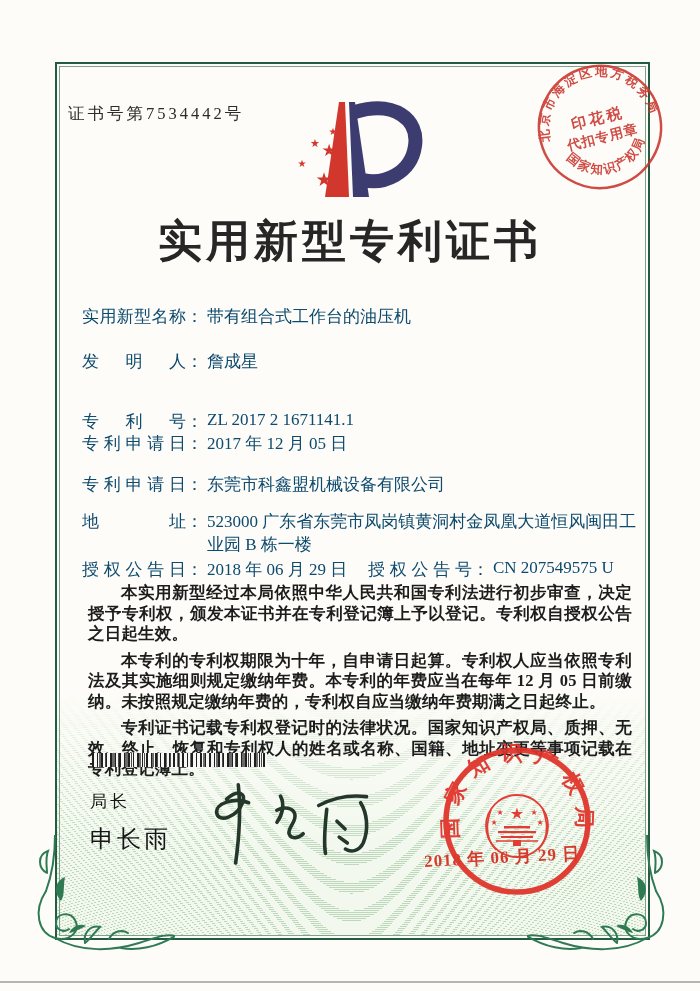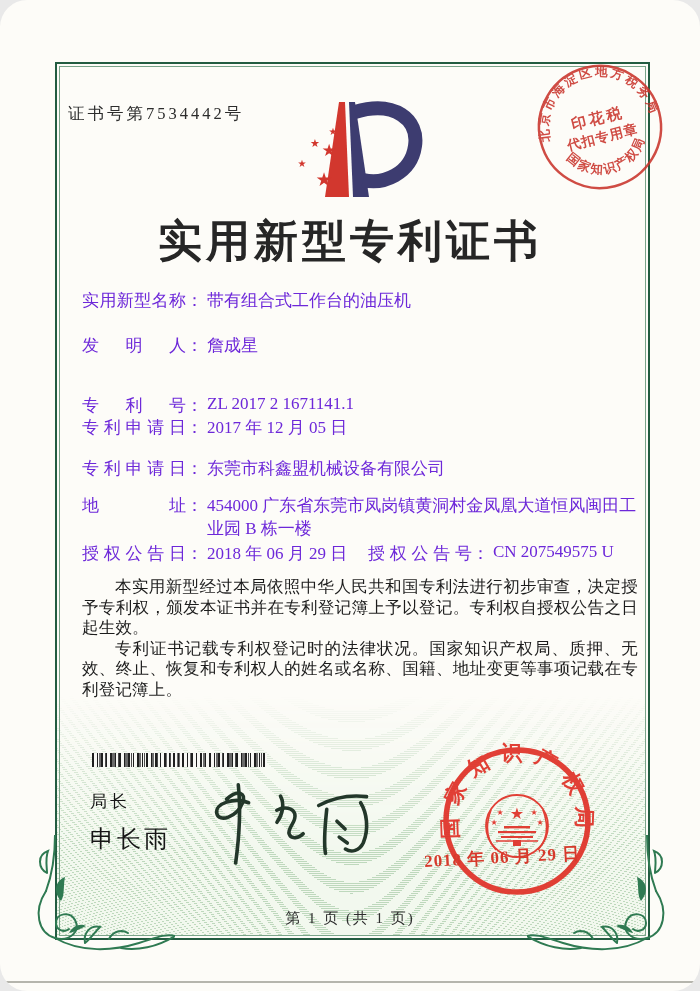--- a/index.html
+++ b/index.html
@@ -1,19 +1,19 @@
 <!DOCTYPE html>
 <html><head>
 <meta charset="utf-8">
 <style>
   html,body{margin:0;padding:0;background:#e9e9e9;}
   .page{
     position:relative;width:700px;height:991px;margin:0 auto;
     background:#fdfcf8;overflow:hidden;
-    font-family:"Liberation Serif","DejaVu Serif",serif;color:#222;border-radius:27px;
+    font-family:"Liberation Serif","DejaVu Serif",serif;color:#222;
   }
   
   .guilloche{
     position:absolute;left:57px;top:695px;width:589px;height:241px;z-index:1;
     background-color:#f2f8ee;
     background-image:repeating-radial-gradient(1100px 380px at 50% 135%,
       rgba(118,172,120,.42) 0 1.2px, rgba(118,172,120,0) 1.2px 6px);
     -webkit-mask-image:linear-gradient(to bottom,transparent 0,rgba(0,0,0,.55) 30%,#000 65%);
             mask-image:linear-gradient(to bottom,transparent 0,rgba(0,0,0,.55) 30%,#000 65%);
   }
@@ -25,34 +25,34 @@
   .flourish{position:absolute;width:150px;height:130px;z-index:3;}
   .flourish.fl-left{left:25px;top:835px;}
   .flourish.fl-right{left:527px;top:835px;transform:scaleX(-1);}
   
   .cert-no{position:absolute;left:68px;top:103px;font-size:16.5px;
            letter-spacing:3px;color:#2c2c2c;z-index:4;}
   .logo{position:absolute;left:283px;top:100px;z-index:4;}
   .title{position:absolute;left:0;right:0;top:212px;text-align:center;
          font-size:44px;font-weight:600;letter-spacing:4px;color:#262626;z-index:4;}
   
-  .frow{position:absolute;left:82px;font-size:17px;color:#6d28d9;
-        white-space:nowrap;z-index:4;}
+  .frow{position:absolute;left:82px;font-size:17px;color:#0c4a6e;
+        white-space:nowrap;z-index:4;margin-top:16px;}
   .flab{display:inline-block;width:104px;text-align:justify;text-align-last:justify;
         vertical-align:top;}
   .fcolon{vertical-align:top;}
   .fval{margin-left:4px;vertical-align:top;}
   .fval-wrap{display:inline-block;width:436px;white-space:normal;
              line-height:23px;vertical-align:top;}
   .fgroup2{position:absolute;left:286px;top:0;}
   
   .paras{position:absolute;left:82px;top:577px;width:556px;z-index:4;
          font-size:16.5px;line-height:20.5px;text-align:justify;color:#1c1c1c;
          letter-spacing:.2px;}
-  .paras p{margin:0;text-indent:2em;}
+  .paras p{margin:6px;text-indent:2em;font-weight:bold;}
   
   .barcode{position:absolute;left:92px;top:753px;width:175px;height:14px;z-index:4;
     background-color:#f8f8f5;
     background-image:
       repeating-linear-gradient(90deg,#1f1f1f 0 2px,transparent 2px 5px,#1f1f1f 5px 6px,transparent 6px 9px),
       repeating-linear-gradient(90deg,#4a4a4a 0 1px,transparent 1px 7px,#6b6b6b 7px 10px,transparent 10px 13px);
   }
   
   .officer-title{position:absolute;left:90px;top:790px;font-size:17px;
                  letter-spacing:3px;color:#161616;z-index:4;
@@ -157,31 +157,32 @@
   <div class="frow" style="top:394px">
     <span class="flab">专利号</span><span class="fcolon">：</span><span class="fval">ZL 2017 2 1671141.1</span>
   </div>
   <div class="frow" style="top:416px">
     <span class="flab">专利申请日</span><span class="fcolon">：</span><span class="fval">2017 年 12 月 05 日</span>
   </div>
   <div class="frow" style="top:457px">
     <span class="flab">专利申请日</span><span class="fcolon">：</span><span class="fval">东莞市科鑫盟机械设备有限公司</span>
   </div>
   <div class="frow" style="top:494px">
-    <span class="flab">地址</span><span class="fcolon">：</span><span class="fval fval-wrap">454000 广东省东莞市凤岗镇黄洞村金凤凰大道恒风闽田工业园 B 栋一楼</span>
+    <span class="flab">地址</span><span class="fcolon">：</span><span class="fval fval-wrap">523000 广东省东莞市凤岗镇黄洞村金凤凰大道恒风闽田工业园 B 栋一楼</span>
   </div>
   <div class="frow" style="top:542px">
     <span class="flab">授权公告日</span><span class="fcolon">：</span><span class="fval">2018 年 06 月 29 日</span>
     <span class="fgroup2">
       <span class="flab">授权公告号</span><span class="fcolon">：</span><span class="fval">CN 207549575 U</span>
     </span>
   </div>
 
   <div class="paras">
     <p>本实用新型经过本局依照中华人民共和国专利法进行初步审查，决定授予专利权，颁发本证书并在专利登记簿上予以登记。专利权自授权公告之日起生效。</p>
+    <p>本专利的专利权期限为十年，自申请日起算。专利权人应当依照专利法及其实施细则规定缴纳年费。本专利的年费应当在每年 12 月 05 日前缴纳。未按照规定缴纳年费的，专利权自应当缴纳年费期满之日起终止。</p>
     <p>专利证书记载专利权登记时的法律状况。国家知识产权局、质押、无效、终止、恢复和专利权人的姓名或名称、国籍、地址变更等事项记载在专利登记簿上。</p>
   </div>
 
   <div class="barcode"></div>
 
   <div class="officer-title">局长</div>
   <div class="officer-name">申长雨</div>
 
   <svg class="signature" width="190" height="110" viewBox="0 0 190 110">
     <g fill="none" stroke="#23372a" stroke-width="3.6" stroke-linecap="round" stroke-linejoin="round">
@@ -218,17 +219,16 @@
         <rect x="60" y="89" width="38" height="2.2" stroke="none"></rect>
         <rect x="63" y="94" width="32" height="2" stroke="none"></rect>
         <rect x="75" y="98" width="8" height="6" stroke="none"></rect>
         <path d="M58,99 H100" fill="none" stroke-width="1.6"></path>
         <path d="M53,68 C47,84 49,98 58,108 M105,68 C111,84 109,98 100,108" fill="none" stroke-width="1.6"></path>
       </g>
     </g>
   </svg>
   <div class="seal-date">2018 年 06 月 29 日</div>
 
-  <div class="footer">第 1 页 (共 1 页)</div>
 
   <div class="page-edge-bottom"></div>
 
 </div>
 
 </body></html>

